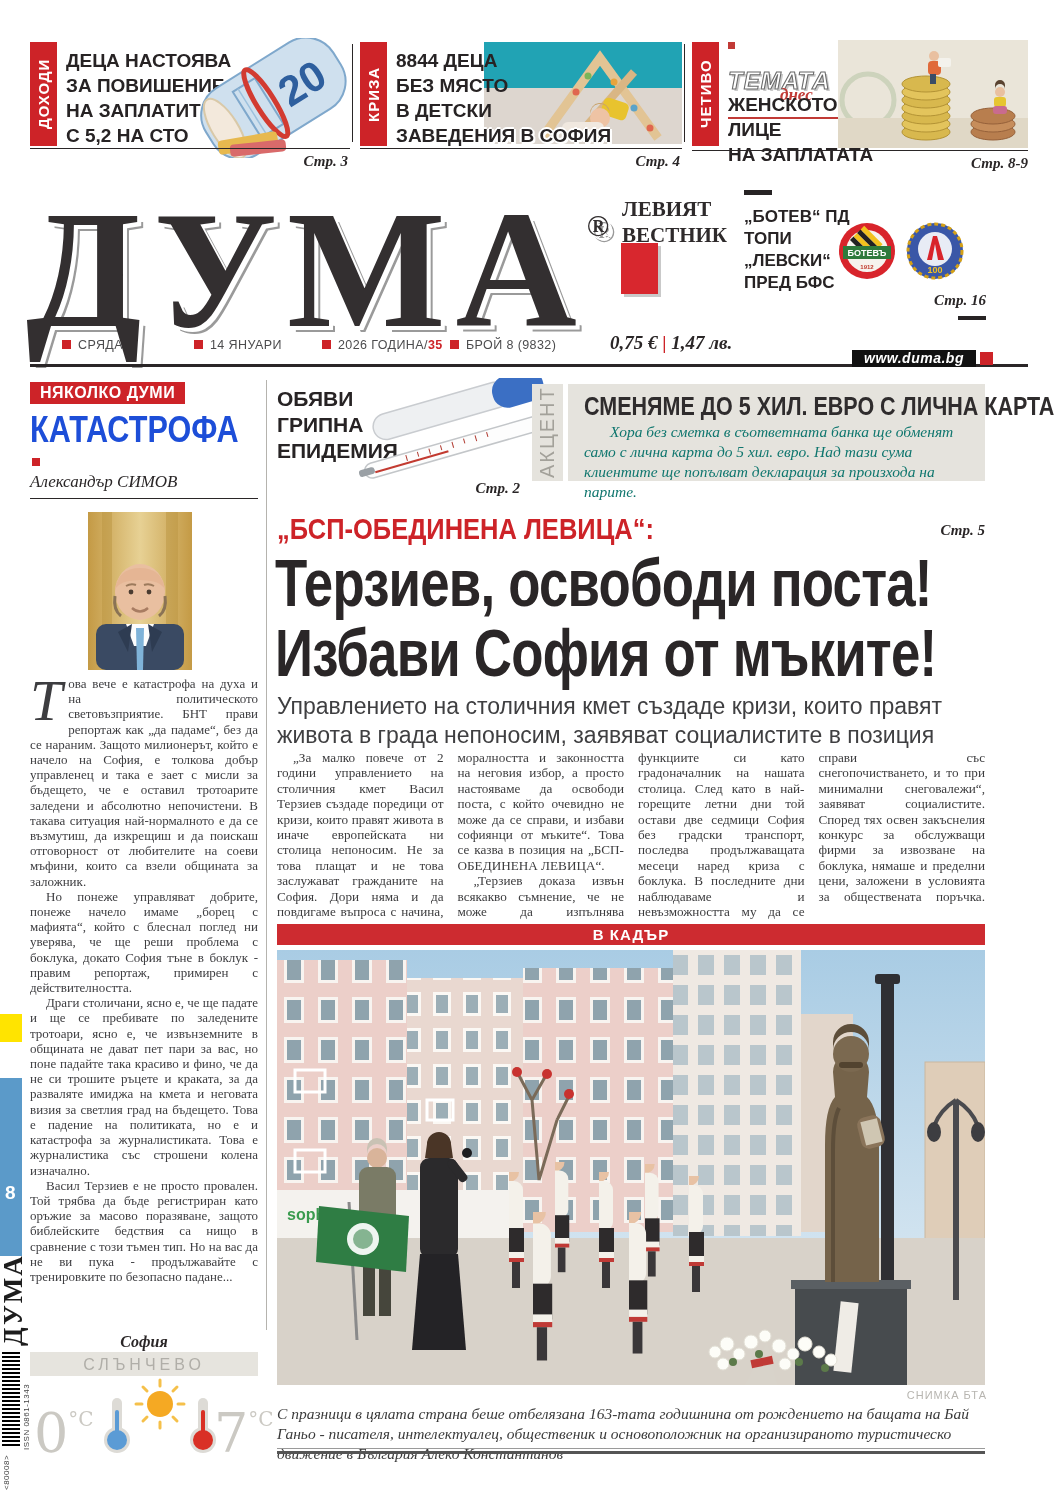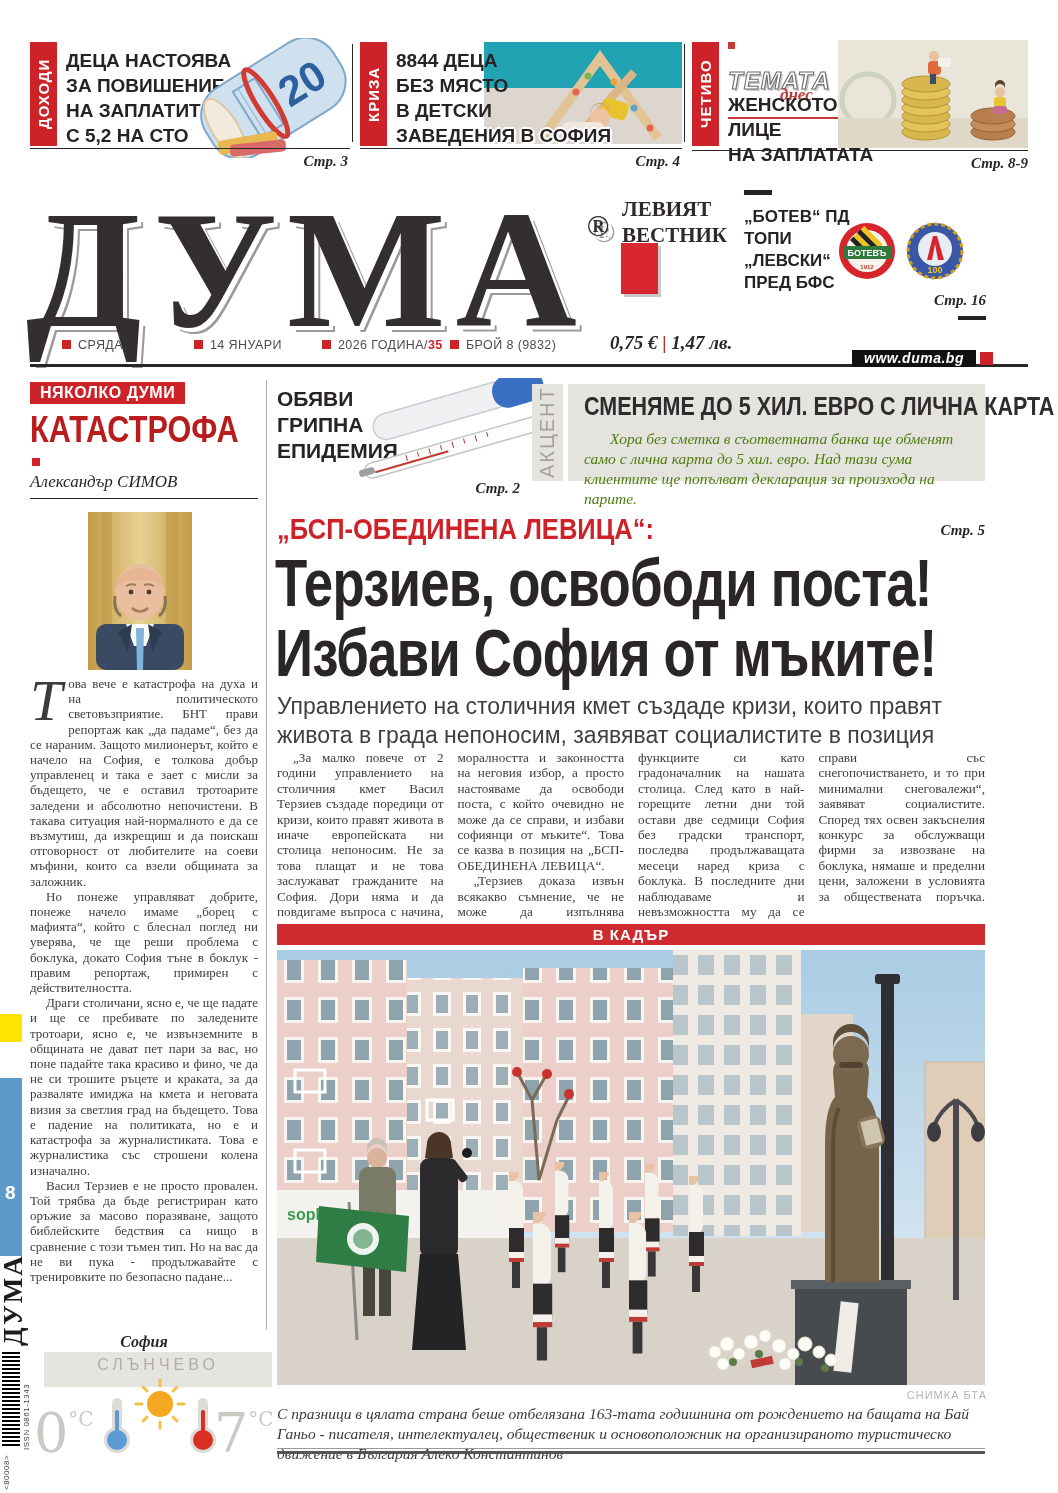--- a/index.html
+++ b/index.html
@@ -31,21 +31,21 @@
   .date-item{position:absolute;top:0;font:12.5px "Liberation Sans",sans-serif;color:#4c4c4e;letter-spacing:.4px;padding-left:26px;}
   .date-item .sq{display:inline-block;width:9px;height:9px;background:#cd2328;margin-right:7px;}
   .red-txt{color:#cd2328;font-weight:bold;}
   .price{font:italic bold 19px "Liberation Serif",serif;color:#2a2627;}
   .price .sep{color:#cd2328;font-style:normal;}
   .www-bar{background:#111;color:#fff;font:italic bold 14px/17px "Liberation Sans",sans-serif;
         text-align:center;letter-spacing:.5px;}
   
   .kicker-badge{background:#cd2328;color:#fff;font:bold 16px/22px "Liberation Sans",sans-serif;
         padding:0 10px;display:inline-block;letter-spacing:.5px;}
-  .op-title{font:bold 36px/36px "Liberation Sans",sans-serif;color:#b91c1c;}
+  .op-title{font:bold 36px/36px "Liberation Sans",sans-serif;color:#1d4ed8;}
   .op-author{font:italic 17px "Liberation Serif",serif;color:#2a2627;}
   .op-text{font:13px/15.2px "Liberation Serif",serif;color:#3d3d40;text-align:justify;overflow:hidden;}
   .op-text p{margin:0;text-indent:16px;}
   .op-text p.first{text-indent:0;}
   .dropcap{float:left;font:italic 58px/42px "Liberation Serif",serif;color:#3d3d40;padding:4px 6px 0 0;}
   
   .w-city{font:italic bold 16px "Liberation Serif",serif;text-align:center;color:#2a2627;}
   .w-bar{background:#e6e4de;color:#b0aea8;font:16px/25px "Liberation Sans",sans-serif;
         text-align:center;letter-spacing:4px;}
   .w-temp{font:54px/54px "DejaVu Serif",serif;color:#cbc9c3;font-weight:200;}
@@ -62,21 +62,21 @@
   .edge-duma{writing-mode:vertical-rl;transform:rotate(180deg);font:bold 27px "Liberation Serif",serif;color:#1d1d1d;letter-spacing:2px;}
   .barcode{background:repeating-linear-gradient(180deg,#000 0 2px,#fff 2px 4px);}
   .issn{writing-mode:vertical-rl;transform:rotate(180deg);font:8px "Liberation Sans",sans-serif;color:#444;letter-spacing:.5px;}
   
   .varna-head{font:bold 21px/26px "Liberation Sans",sans-serif;color:#272324;}
   .varna-head .ln{display:block;}
   .akcent-v{writing-mode:vertical-rl;transform:rotate(180deg);background:#e5e3dd;color:#a3a19a;
         font:20px/31px "Liberation Sans",sans-serif;letter-spacing:2px;text-align:center;}
   .akcent-box{background:#e5e3dd;padding:8px 16px 0 16px;}
   .akcent-head{font:bold 25px/28px "Liberation Sans",sans-serif;color:#2f2c2d;}
-  .akcent-text{font:italic 15.5px/20px "Liberation Serif",serif;color:#4d7c0f;text-indent:26px;margin:9px 0 0;}
+  .akcent-text{font:italic 15.5px/20px "Liberation Serif",serif;color:#0f766e;text-indent:26px;margin:2px 0 0;}
   
   .lead-kicker{font:bold 30px "Liberation Sans",sans-serif;color:#cd2328;}
   .lead-h1{font:bold 66px/70px "Liberation Sans",sans-serif;color:#2a2627;letter-spacing:-1px;}
   .lead-sub{font:23px/29px "Liberation Sans",sans-serif;color:#3f3f41;}
   .lead-cols{column-count:4;column-gap:14px;text-align:justify;
         font:13.2px/15.4px "Liberation Serif",serif;color:#3c3c3e;overflow:hidden;}
   .lead-cols p{margin:0;text-indent:16px;}
   .kadar-bar{background:#cd2b30;color:#fff;font:bold 15px/21px "Liberation Sans",sans-serif;
         text-align:center;letter-spacing:1px;}
   .credit{font:11px "Liberation Sans",sans-serif;color:#b7b5b0;letter-spacing:1px;text-align:right;}
@@ -271,21 +271,21 @@
   </svg>
 
   <div class="abs op-text" style="left:30px;top:676px;width:228px;height:652px;">
     <p class="first"><span class="dropcap">Т</span><span>ова вече е катастрофа на духа и на политическото световъзприятие. БНТ прави репортаж как „да падаме“, без да се нараним. Защото милионерът, който е начело на София, е толкова добър управленец и така е зает с мисли за бъдещето, че е оставил тротоарите заледени и абсолютно непочистени. В такава ситуация най-нормалното е да се възмутиш, да изкрещиш и да поискаш отговорност от любителите на соеви мъфини, които са взели общината за заложник.</span></p>
     <p>Но понеже управляват добрите, понеже начело имаме „борец с мафията“, който с блеснал поглед ни уверява, че ще реши проблема с боклука, докато София тъне в боклук - правим репортаж, примирен с действителността.</p>
     <p>Драги столичани, ясно е, че ще падате и ще се пребивате по заледените тротоари, ясно е, че извънземните в общината не дават пет пари за вас, но поне падайте така красиво и фино, че да не си трошите ръцете и краката, за да разваляте имиджа на кмета и неговата визия за светлия град на бъдещето. Това е падение на политиката, но е и катастрофа за журналистиката. Това е журналистика със строшени колена изначално.</p>
     <p>Васил Терзиев е не просто провален. Той трябва да бъде регистриран като оръжие за масово поразяване, защото библейските бедствия са нищо в сравнение с този тъмен тип. Но на вас да не ви пука - продължавайте с тренировките по безопасно падане...</p>
   </div>
 
   <div class="abs w-city" style="left:30px;top:1333px;width:228px;"><span>София</span></div>
-  <div class="abs w-bar" style="left:44px;top:1352px;width:228px;height:35px;"><span>СЛЪНЧЕВО</span></div>
+  <div class="abs w-bar" style="left:30px;top:1352px;width:228px;height:24px;"><span>СЛЪНЧЕВО</span></div>
   <div class="abs w-temp" style="left:34px;top:1392px;"><span>0</span><span class="w-unit">°C</span></div>
   <div class="therm abs" style="left:100px;top:1398px;">
     <span class="ring"></span>
       <span class="stem"></span>
     <span class="fill" style="background:#5b9bd5;"></span>
     <span class="bulb" style="background:#5b9bd5;"></span>
   </div>
   <svg class="abs" style="left:134px;top:1378px;" width="52" height="52" viewBox="0 0 52 52">
     <circle cx="26" cy="26" r="13" fill="#f5a923"></circle>
     <g stroke="#f5c04a" stroke-width="3" stroke-linecap="round">

